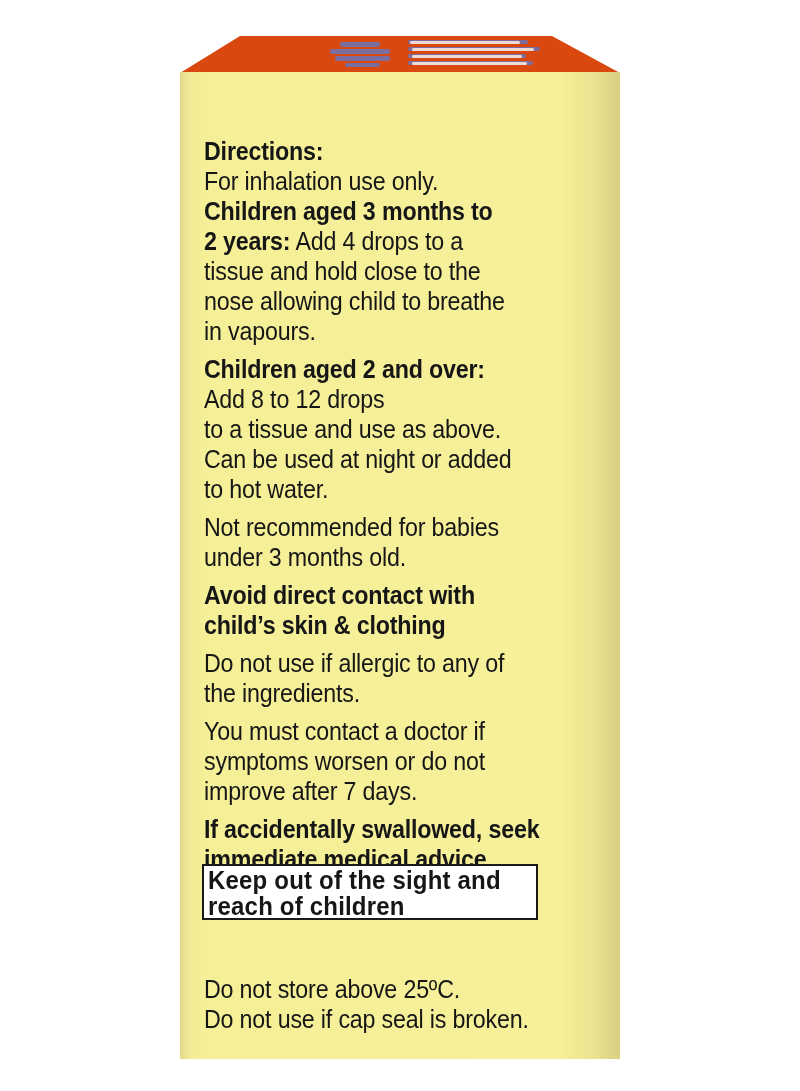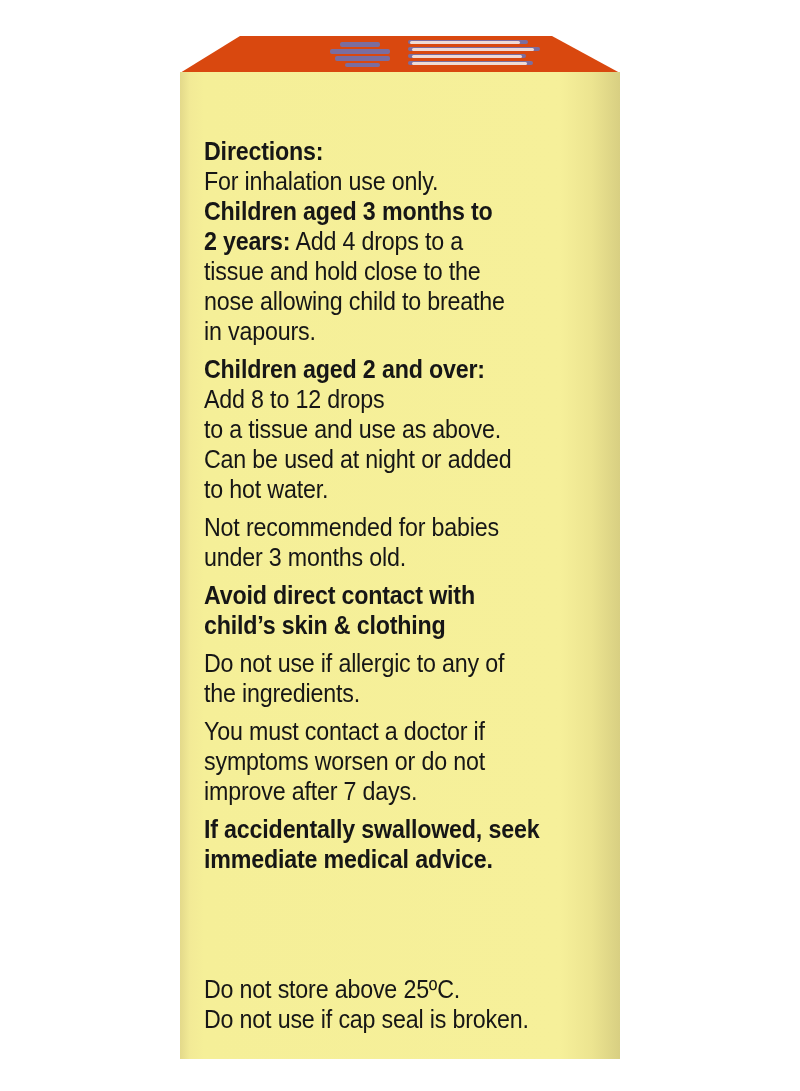--- a/index.html
+++ b/index.html
@@ -80,18 +80,24 @@
           <span class="line"><span>symptoms worsen or do not</span></span>
           <span class="line"><span>improve after 7 days.</span></span>
         </div>
         <div class="p">
           <span class="line"><span class="b">If accidentally swallowed, seek</span></span>
           <span class="line"><span class="b">immediate medical advice.</span></span>
         </div>
       </div>
   </div>
 
+  <div class="warnbox">
+    <div class="t">
+      <span style="display:block">Keep out of the sight and</span>
+      <span style="display:block">reach of children</span>
+    </div>
+  </div>
 
   <div class="storage p">
     <span class="line">Do not store above 25ºC.</span>
     <span class="line">Do not use if cap seal is broken.</span>
   </div>
 </div>
 
 </body></html>

